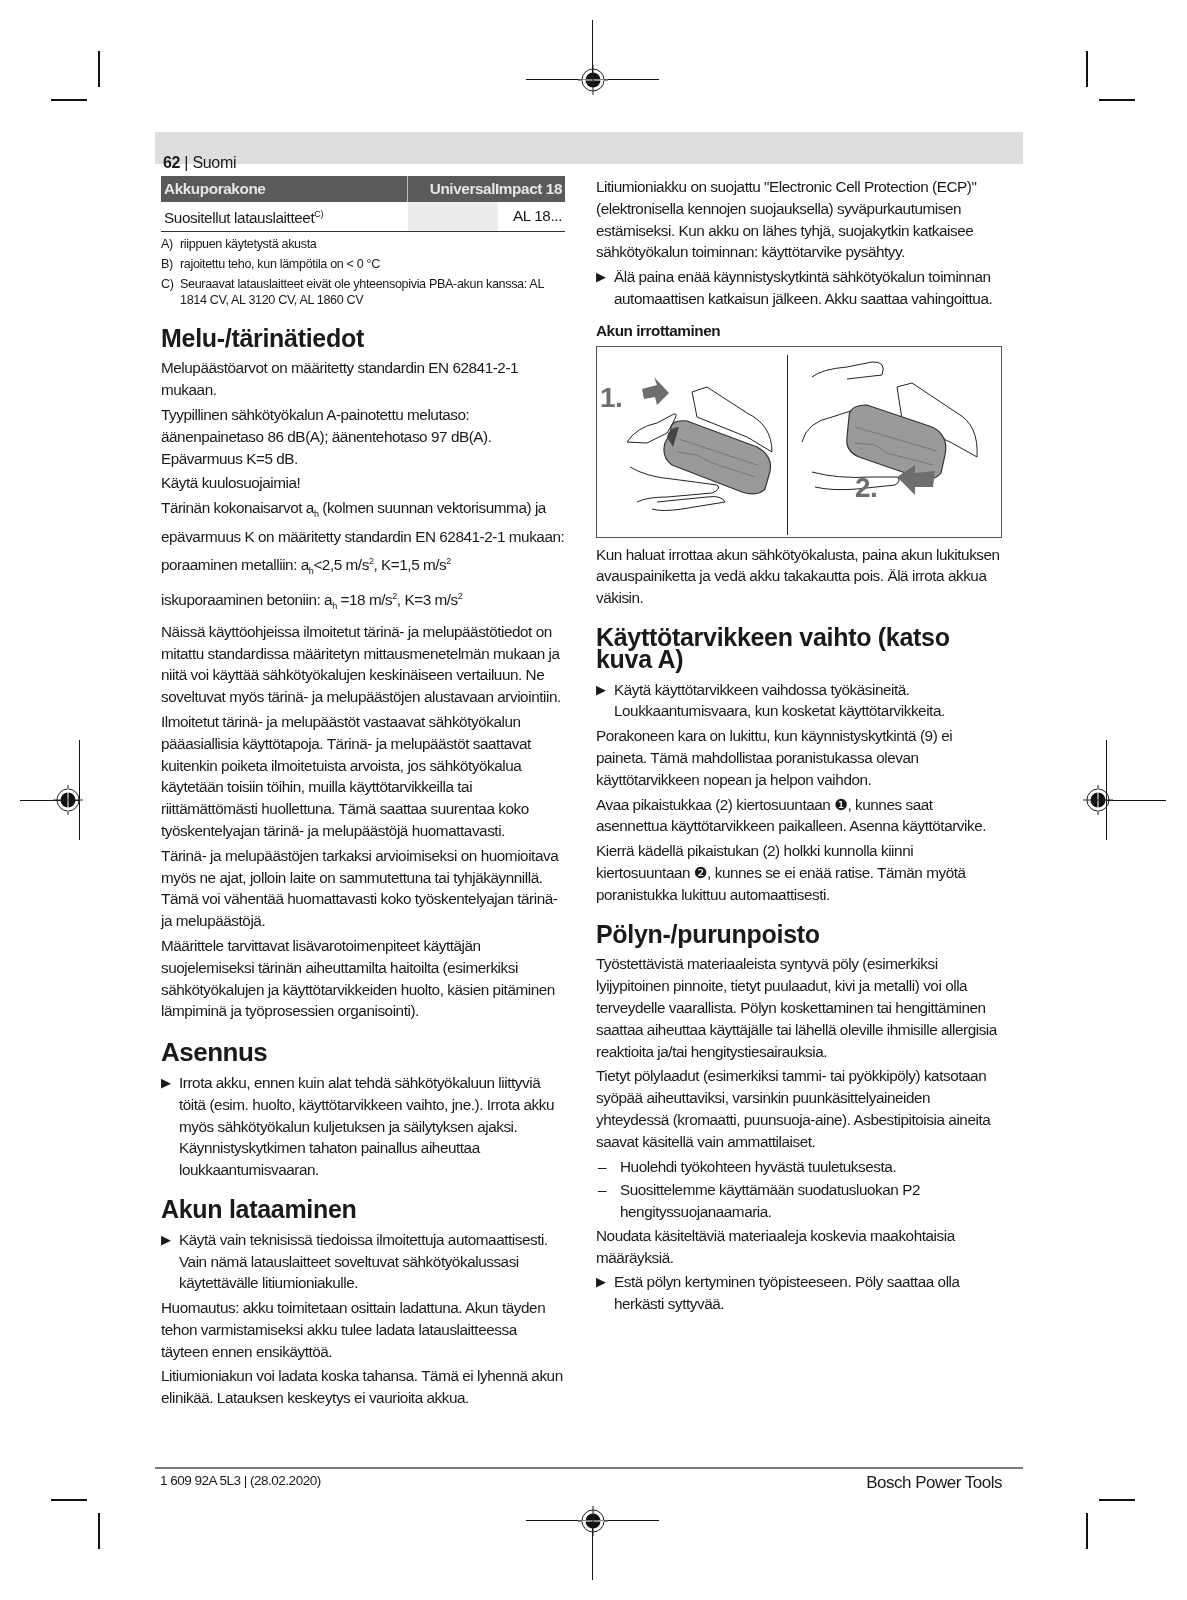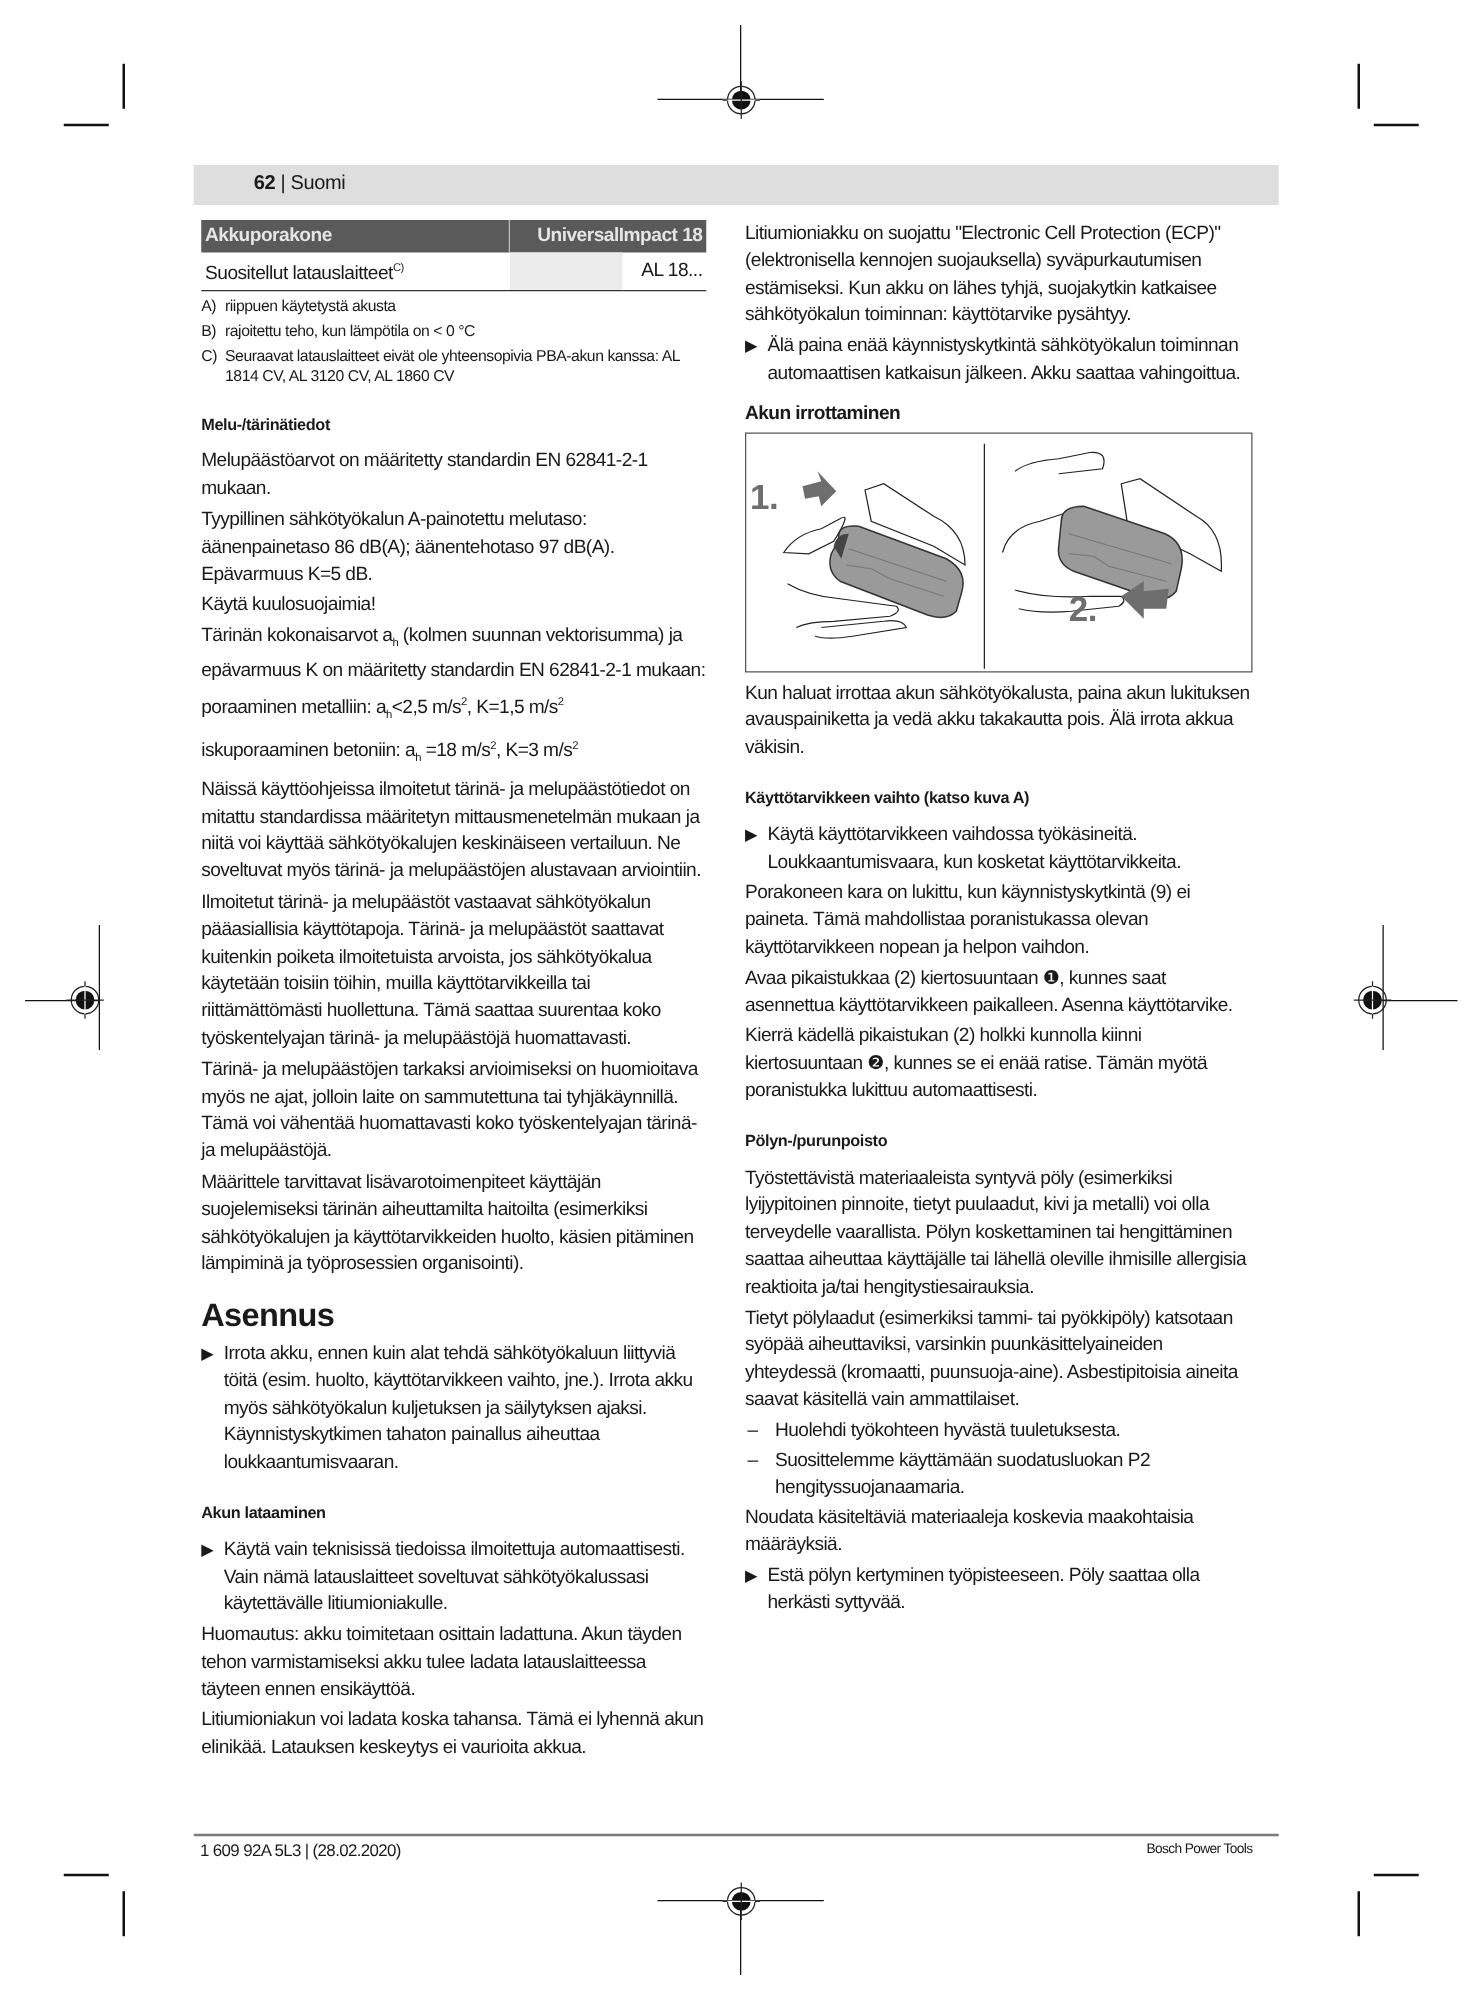--- a/index.html
+++ b/index.html
@@ -3,21 +3,21 @@
 <meta charset="utf-8">
 <style>
   html, body { margin:0; padding:0; background:#fff; }
   body { width:1187px; height:1600px; position:relative; overflow:hidden;
          font-family:"Liberation Sans", sans-serif; color:#1a1a1a; }
   .abs { position:absolute; }
   .crop { position:absolute; background:#111; }
   .reg { position:absolute; width:36px; height:36px; }
 
   .header-bar { left:155px; top:132px; width:868px; height:32px; background:#dedede; }
-  .header-bar .pg { position:absolute; left:8px; top:6px; font-size:16px; letter-spacing:-0.3px;margin-left:40px; }
+  .header-bar .pg { position:absolute; left:8px; top:22px; font-size:16px; letter-spacing:-0.3px; }
   .header-bar .pg b { font-weight:bold; }
 
   .col { position:absolute; font-size:15.3px; line-height:21.8px; letter-spacing:-0.45px; }
   .col p { margin:0 0 3px 0; }
   .col b { font-weight:normal; }
   .left { left:161px; top:176px; width:404px; }
   .right { left:596px; top:176px; width:408px; }
 
   table.spec { border-collapse:collapse; width:404px; font-size:15.3px; letter-spacing:-0.4px; }
   table.spec th { background:#5a5a5a; color:#e5e5e5; text-align:left; font-weight:bold; padding:2px 3px; height:20px; }
@@ -25,34 +25,34 @@
   table.spec td { padding:2px 3px; height:22px; border-bottom:1.5px solid #333; }
   table.spec td.g { background:#ececec; width:84px; }
   table.spec td.r { text-align:right;margin-top:12px; }
   sup { font-size:9px; }
   sub { font-size:9px; }
 
   .notes { font-size:12.6px; line-height:16px; margin-top:4px; letter-spacing:-0.35px; }
   .note { display:flex; margin-bottom:4px; }
   .note .k { width:19px; flex:none; }
 
-  h2 { font-size:13px; font-weight:bold; margin:18px 0 8px 0; letter-spacing:-0.3px; }
+  h2 { font-size:25px; font-weight:bold; margin:18px 0 8px 0; letter-spacing:-0.3px; }
   h1 { font-size:26px; font-weight:bold; margin:20px 0 8px 0; letter-spacing:-0.5px; }
   h4 { font-size:15.3px; font-weight:bold; margin:6px 0 2px 0; }
   .bullet { display:flex; margin-bottom:3px; }
   .bullet .m { width:18px; flex:none; font-size:13px; }
   .dash { display:flex; margin-bottom:2px; }
   .dash .m { width:22px; flex:none; padding-left:2px; }
 
   .figure { position:relative; width:404px; height:190px; border:1.5px solid #555; margin:4px 0 6px 0; }
   .figure .divider { position:absolute; left:190px; top:8px; width:1px; height:180px; background:#222; }
 
   .footer-rule { left:155px; top:1467px; width:868px; height:2px; background:#7a7a7a; }
   .footer-l { left:160px; top:1473px; font-size:13.5px; letter-spacing:-0.5px; }
-  .footer-r { right:185px; top:1473px; font-size:11px; letter-spacing:-0.5px;text-align:right; }
+  .footer-r { right:185px; top:1473px; font-size:17px; letter-spacing:-0.5px;text-align:right; }
 </style>
 </head>
 <body>
 
 <div class="crop" style="left:98px;top:51px;width:1.5px;height:36px;"></div>
 <div class="crop" style="left:51px;top:99px;width:36px;height:1.5px;"></div>
 <div class="crop" style="left:1086px;top:51px;width:1.5px;height:36px;"></div>
 <div class="crop" style="left:1099px;top:99px;width:36px;height:1.5px;"></div>
 <div class="crop" style="left:51px;top:1499px;width:36px;height:1.5px;"></div>
 <div class="crop" style="left:98px;top:1513px;width:1.5px;height:36px;"></div>

